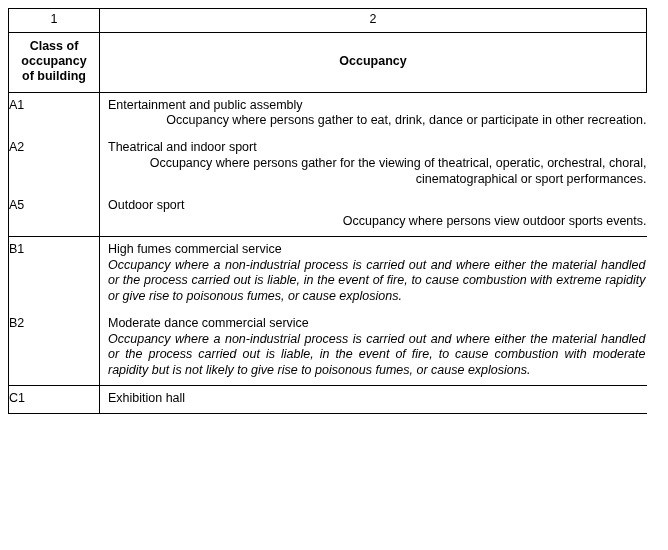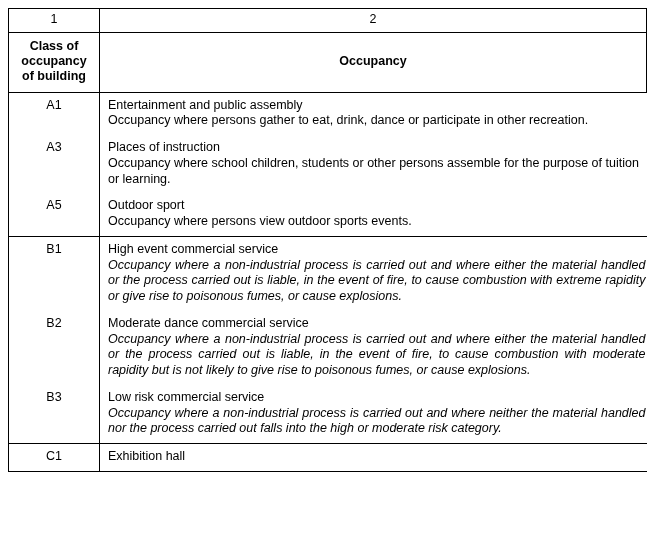--- a/index.html
+++ b/index.html
@@ -66,21 +66,21 @@
     border-right: 1.5px solid #000;
     padding: 6px 2px 7px 2px;
   }
 
   
   tbody.group tr td {
     vertical-align: top;
   }
   td.cell-class {
     border-right: 1.5px solid #000;
-    text-align: center;
+    text-align: left;
     font-size: 12.5px;
     padding: 5px 0 6px 0;
     line-height: 1.25;
     white-space: nowrap;
   }
   td.cell-occ {
     padding: 5px 0 6px 8px;
     font-size: 12.5px;
     line-height: 1.26;
   }
@@ -89,20 +89,21 @@
   tbody.group.group-sep > tr:last-child > td {
     border-bottom: 1.5px solid #000;
   }
 
   .term {
     font-weight: normal;
     display: block;
   }
   .desc {
     display: block;
+    text-align: right;
   }
   .desc.justify {
     text-align: justify;
     text-align-last: left;
     padding-right: 1px;
     font-style: italic;
   }
 </style>
 </head>
 <body>
@@ -130,55 +131,48 @@
 
     <tbody class="group group-sep">
       <tr>
         <td class="cell-class">A1</td>
         <td class="cell-occ">
           <span class="term">Entertainment and public assembly</span>
           <span class="desc">Occupancy where persons gather to eat, drink, dance or participate in other recreation.</span>
         </td>
       </tr>
       <tr>
-        <td class="cell-class">A3</td>
+        <td class="cell-class">A2</td>
         <td class="cell-occ">
-          <span class="term">Places of instruction</span>
-          <span class="desc">Occupancy where school children, students or other persons assemble for the purpose of tuition or learning.</span>
+          <span class="term">Theatrical and indoor sport</span>
+          <span class="desc">Occupancy where persons gather for the viewing of theatrical, operatic, orchestral, choral, cinematographical or sport performances.</span>
         </td>
       </tr>
       <tr>
         <td class="cell-class">A5</td>
         <td class="cell-occ">
           <span class="term">Outdoor sport</span>
           <span class="desc">Occupancy where persons view outdoor sports events.</span>
         </td>
       </tr>
     </tbody>
 
     <tbody class="group group-sep">
       <tr>
         <td class="cell-class">B1</td>
         <td class="cell-occ">
-          <span class="term">High event commercial service</span>
+          <span class="term">High fumes commercial service</span>
           <span class="desc justify">Occupancy where a non-industrial process is carried out and where either the material handled or the process carried out is liable, in the event of fire, to cause combustion with extreme rapidity or give rise to poisonous fumes, or cause explosions.</span>
         </td>
       </tr>
       <tr>
         <td class="cell-class">B2</td>
         <td class="cell-occ">
           <span class="term">Moderate dance commercial service</span>
           <span class="desc justify">Occupancy where a non-industrial process is carried out and where either the material handled or the process carried out is liable, in the event of fire, to cause combustion with moderate rapidity but is not likely to give rise to poisonous fumes, or cause explosions.</span>
-        </td>
-      </tr>
-      <tr>
-        <td class="cell-class">B3</td>
-        <td class="cell-occ">
-          <span class="term">Low risk commercial service</span>
-          <span class="desc justify">Occupancy where a non-industrial process is carried out and where neither the material handled nor the process carried out falls into the high or moderate risk category.</span>
         </td>
       </tr>
     </tbody>
 
     <tbody class="group group-sep">
       <tr>
         <td class="cell-class">C1</td>
         <td class="cell-occ">
           <span class="term">Exhibition hall</span>
 

